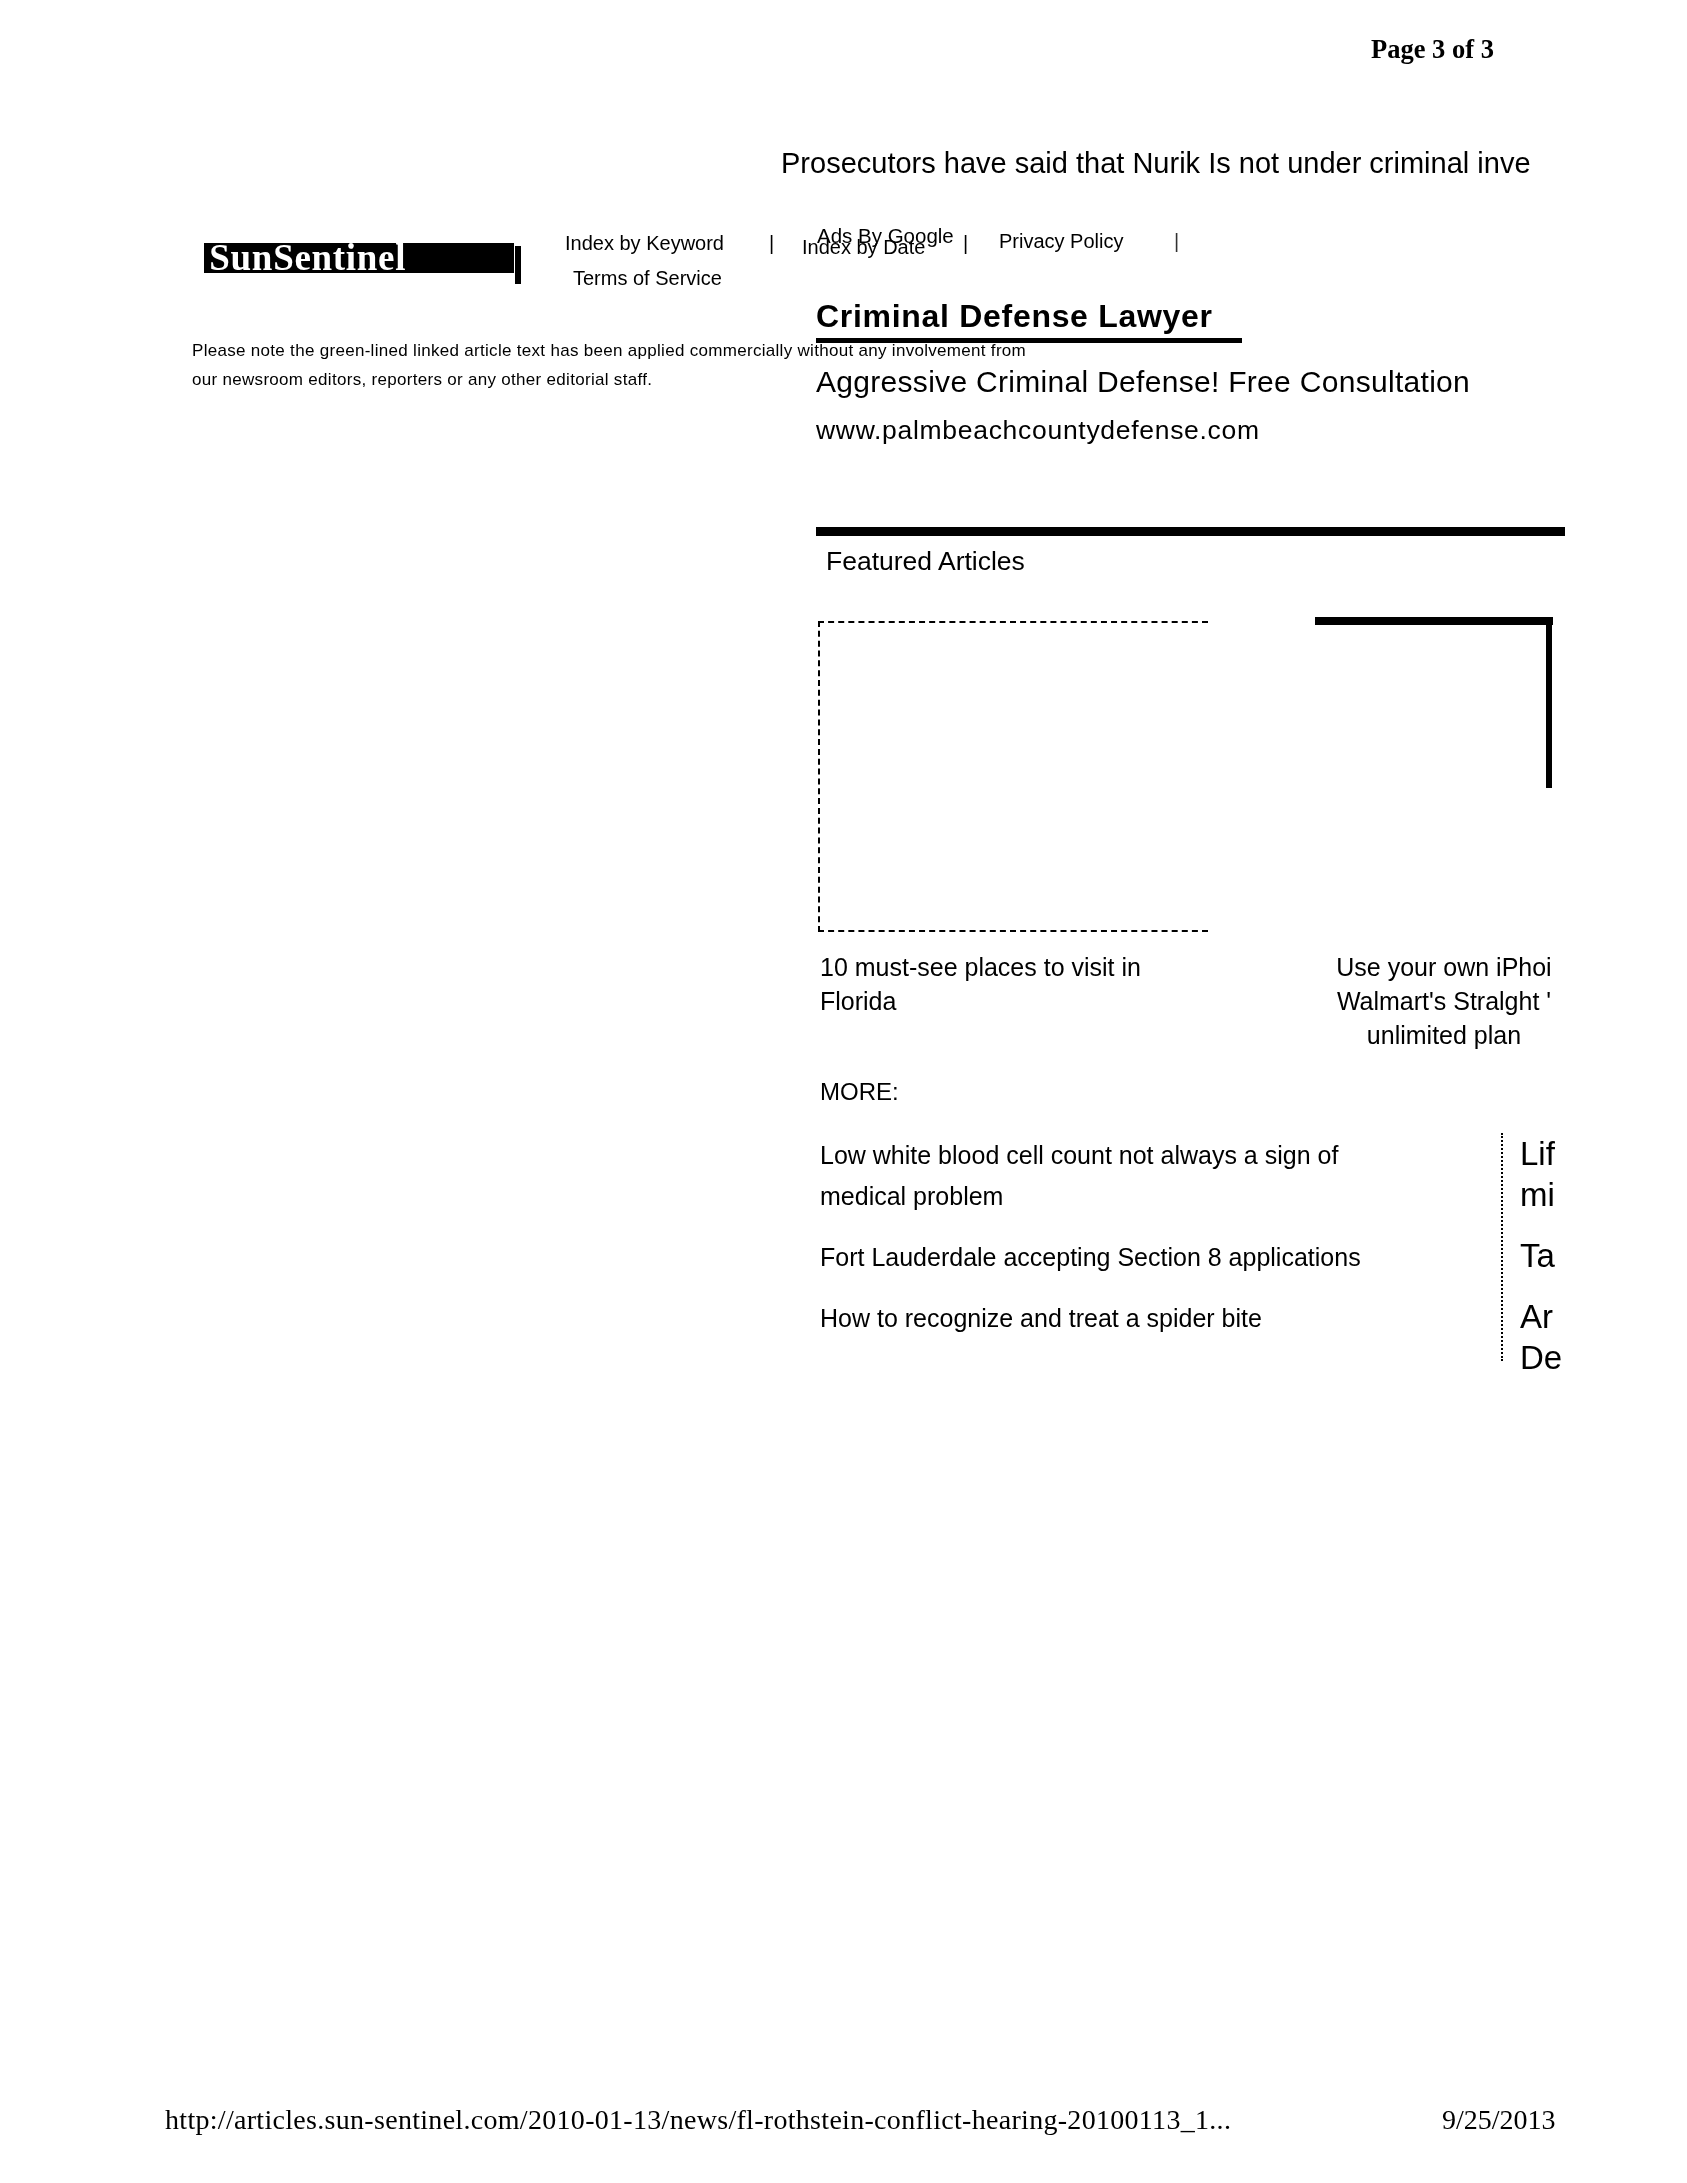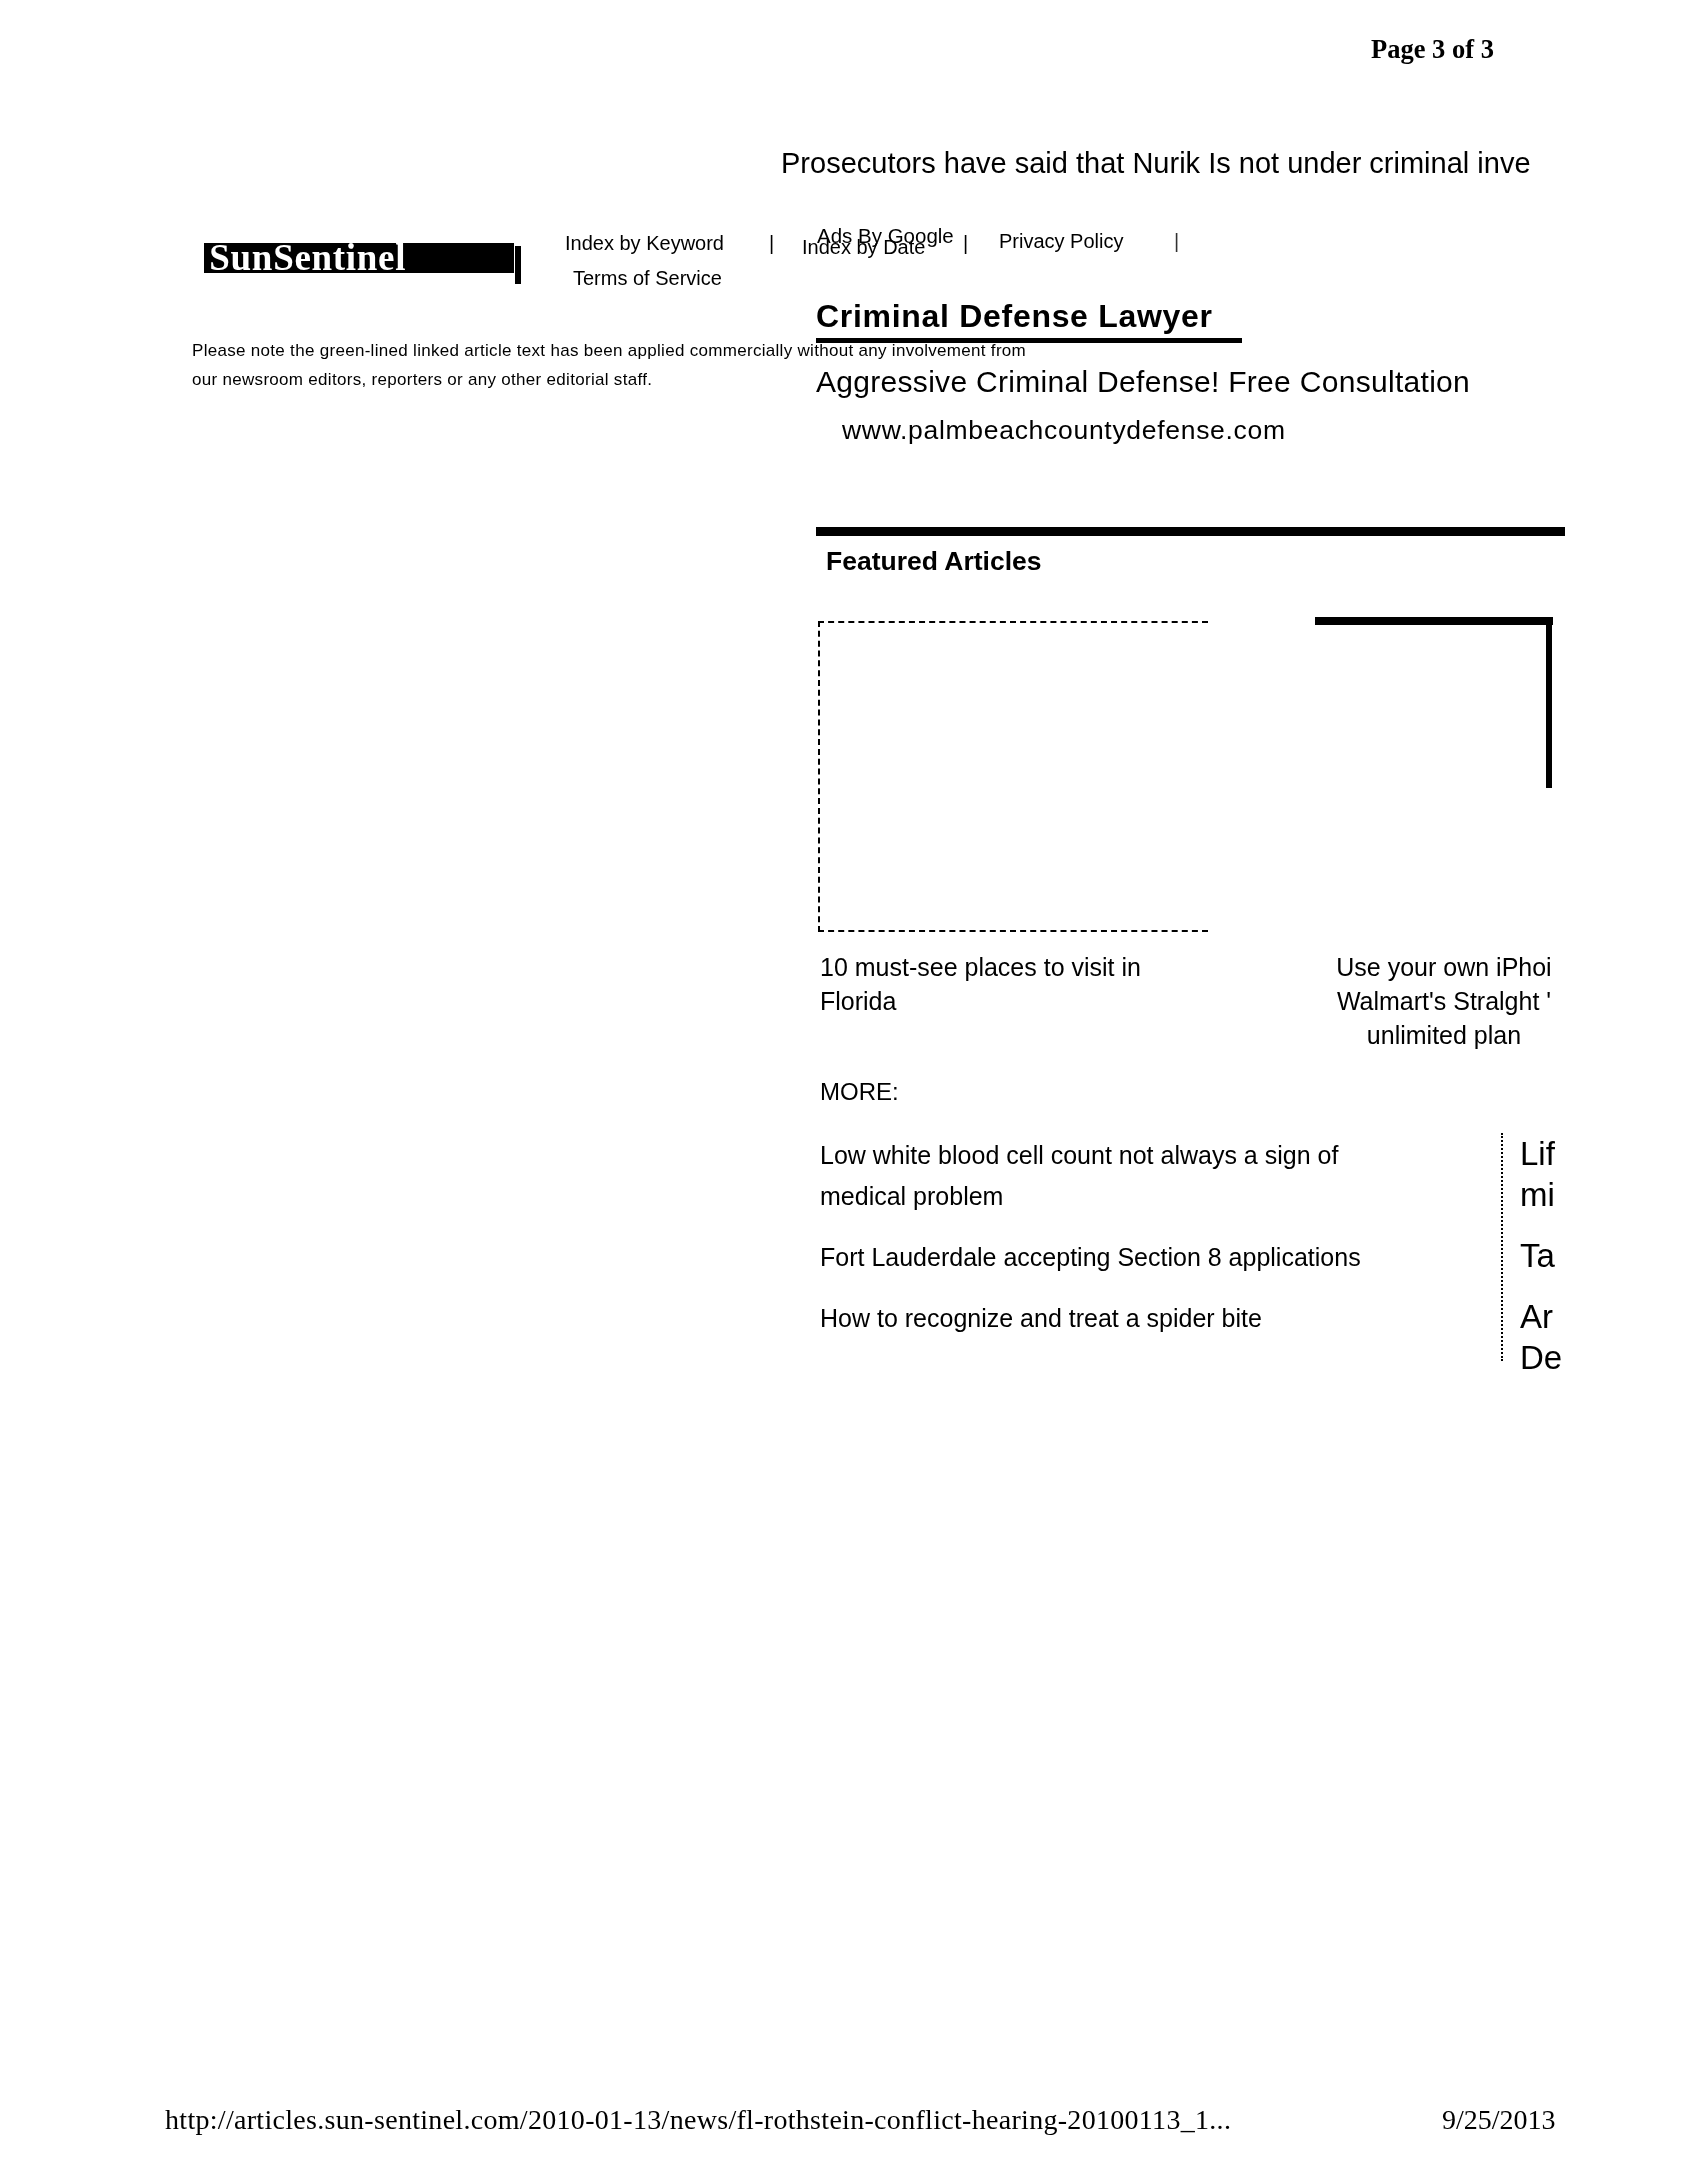--- a/index.html
+++ b/index.html
@@ -41,25 +41,25 @@
   .disclaimer{font-size:17px;letter-spacing:0.3px;}
   .disclaimer-1{left:192px;top:341px;}
   .disclaimer-2{left:192px;top:370px;}
 
   
   .ad-title{
     left:816px;top:298px;font-size:32px;font-weight:bold;letter-spacing:0.7px;
     border-bottom:5.3px solid #000;padding-bottom:2.6px;width:426px;overflow:visible;
   }
   .ad-desc{left:816px;top:365px;font-size:30px;letter-spacing:0.3px;}
-  .ad-url{left:816px;top:415px;font-size:26.5px;letter-spacing:0.7px;margin-left:26px;}
+  .ad-url{left:816px;top:415px;font-size:26.5px;letter-spacing:0.7px;}
 
   
   .featured-bar{left:816px;top:527px;width:749px;height:9.3px;background:#000;}
-  .featured-heading{left:826px;top:546px;font-size:26.5px;font-weight:bold;}
+  .featured-heading{left:826px;top:546px;font-size:26.5px;font-weight:normal;}
 
   .img-box-left{
     left:818px;top:621px;width:388px;height:307px;
     border-top:2px dashed #000;border-left:2px dashed #000;border-bottom:2.6px dashed #000;
   }
   .img-box-right-top{left:1315px;top:617px;width:238px;height:8px;background:#000;}
   .img-box-right-edge{left:1546px;top:617px;width:6px;height:171px;background:#000;}
 
   .caption{font-size:25px;line-height:34px;}
   .caption-left{left:820px;top:950px;}

